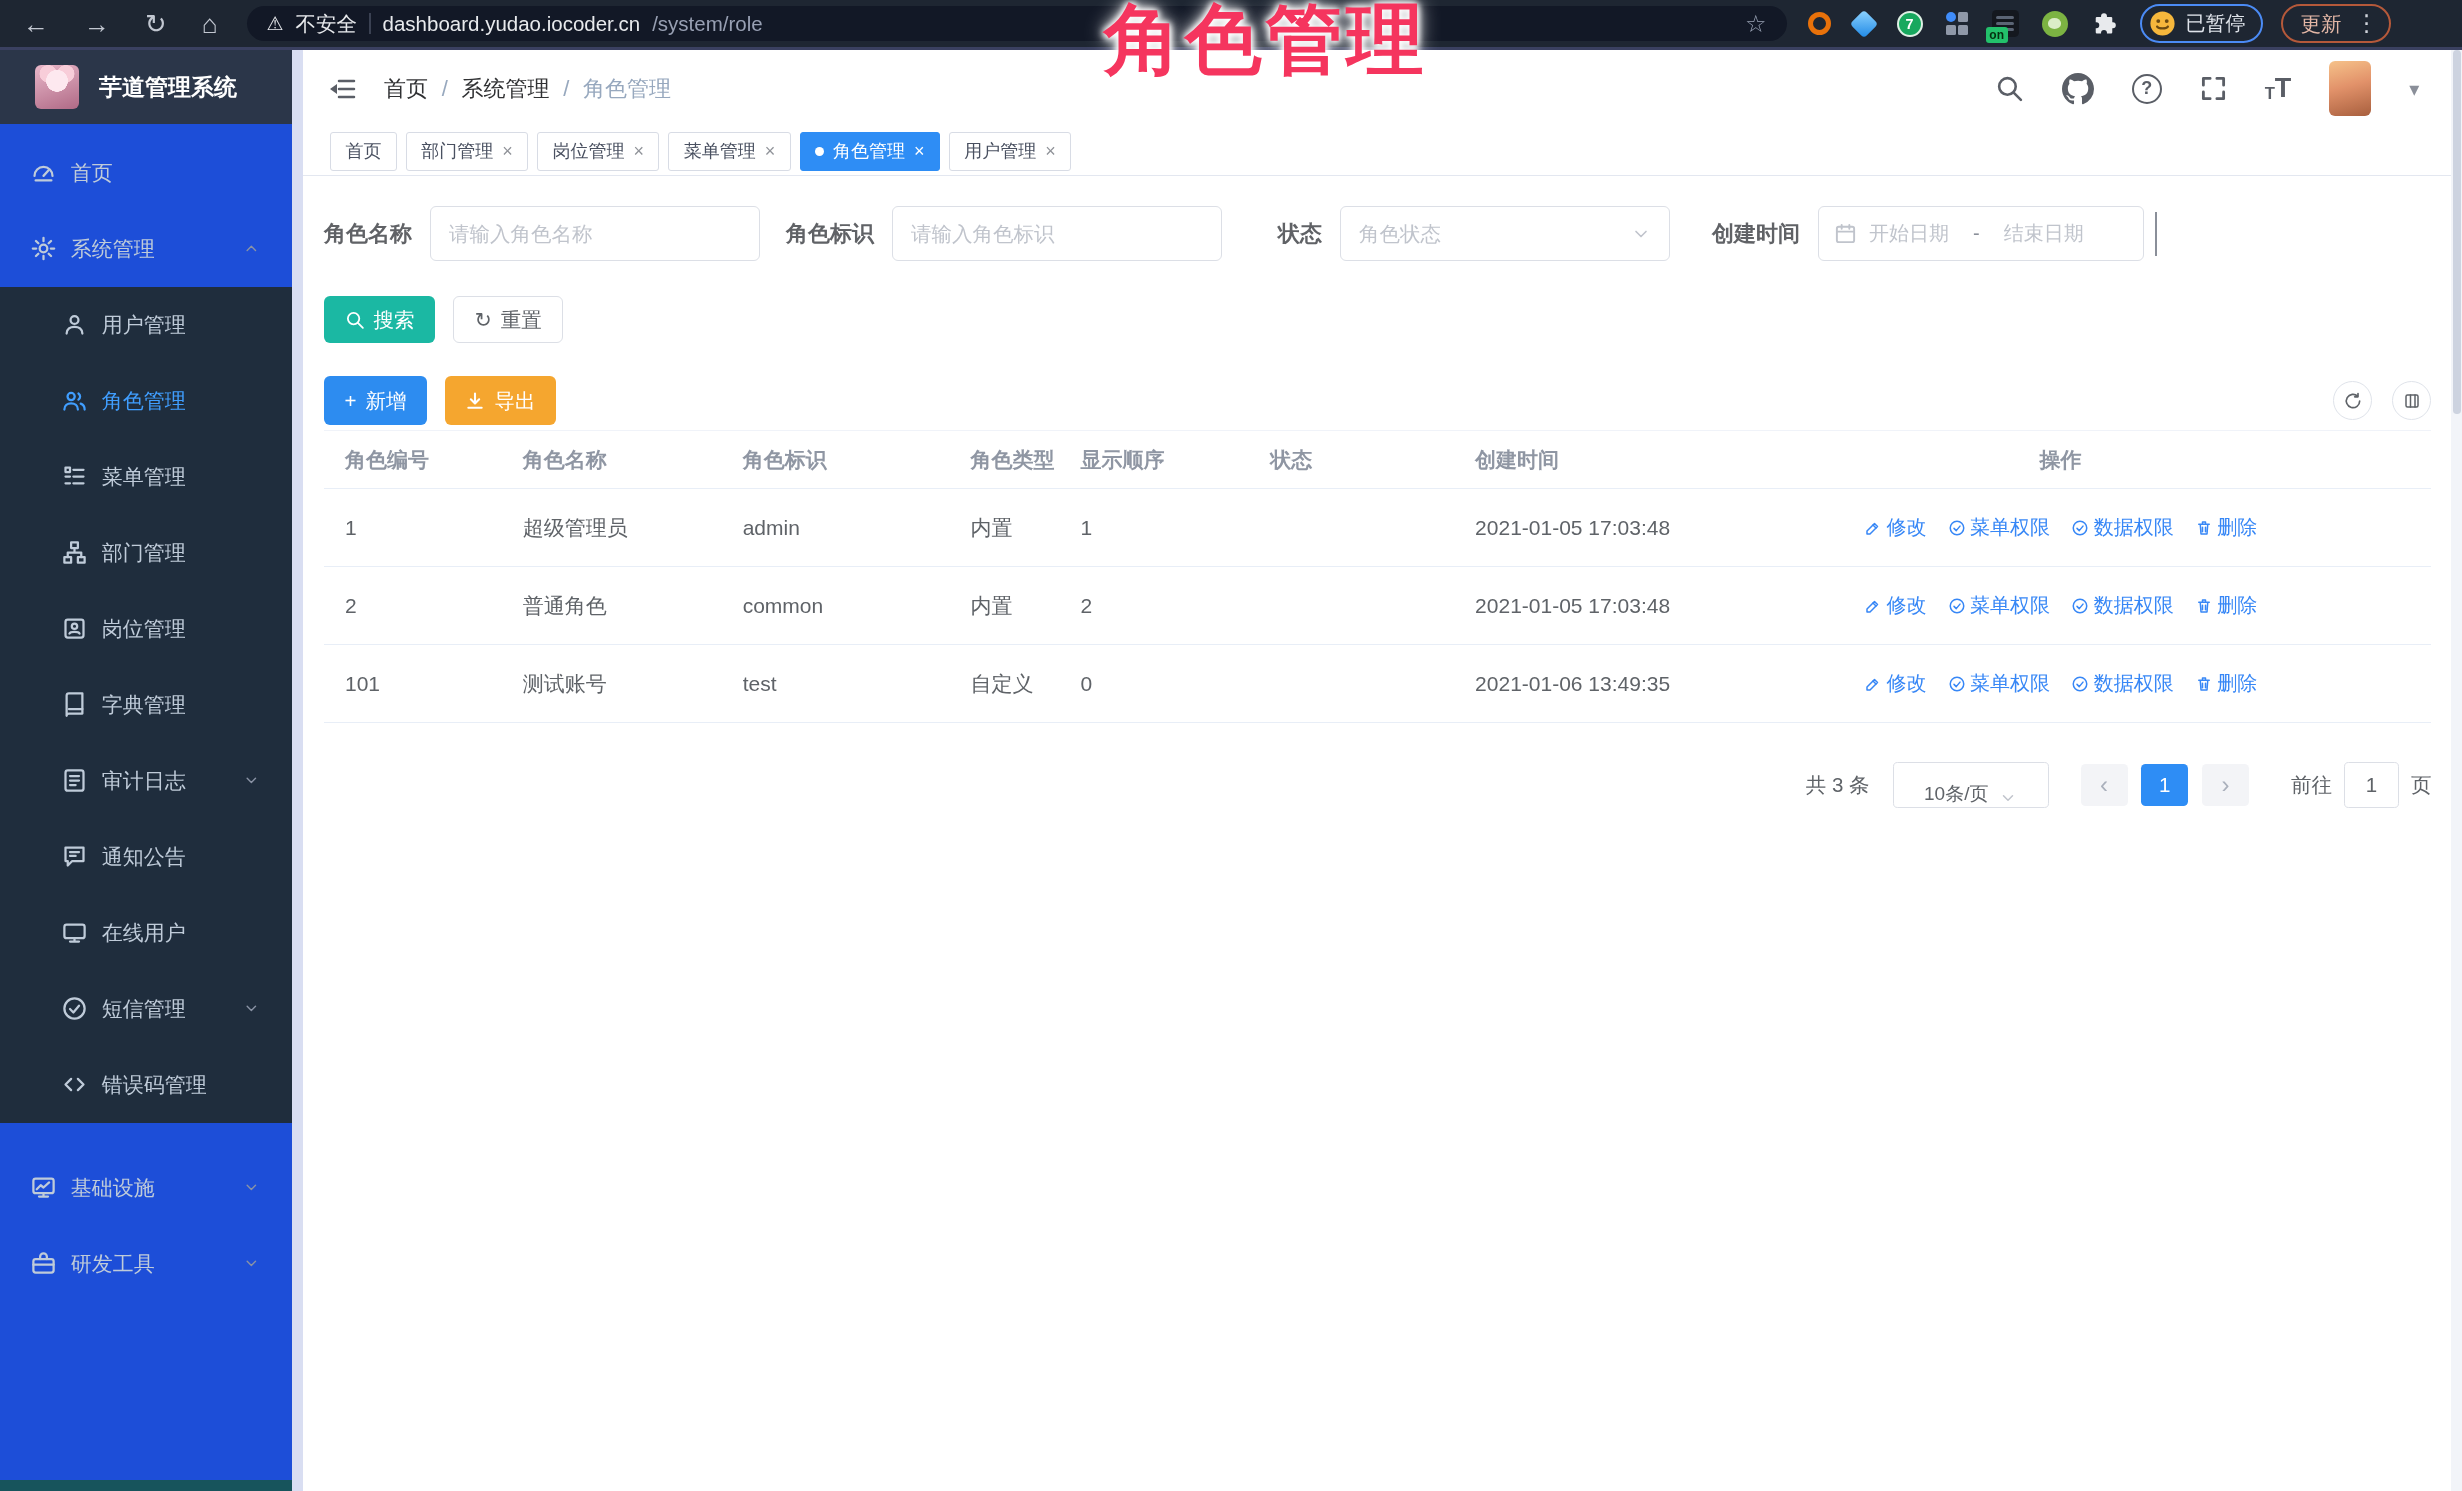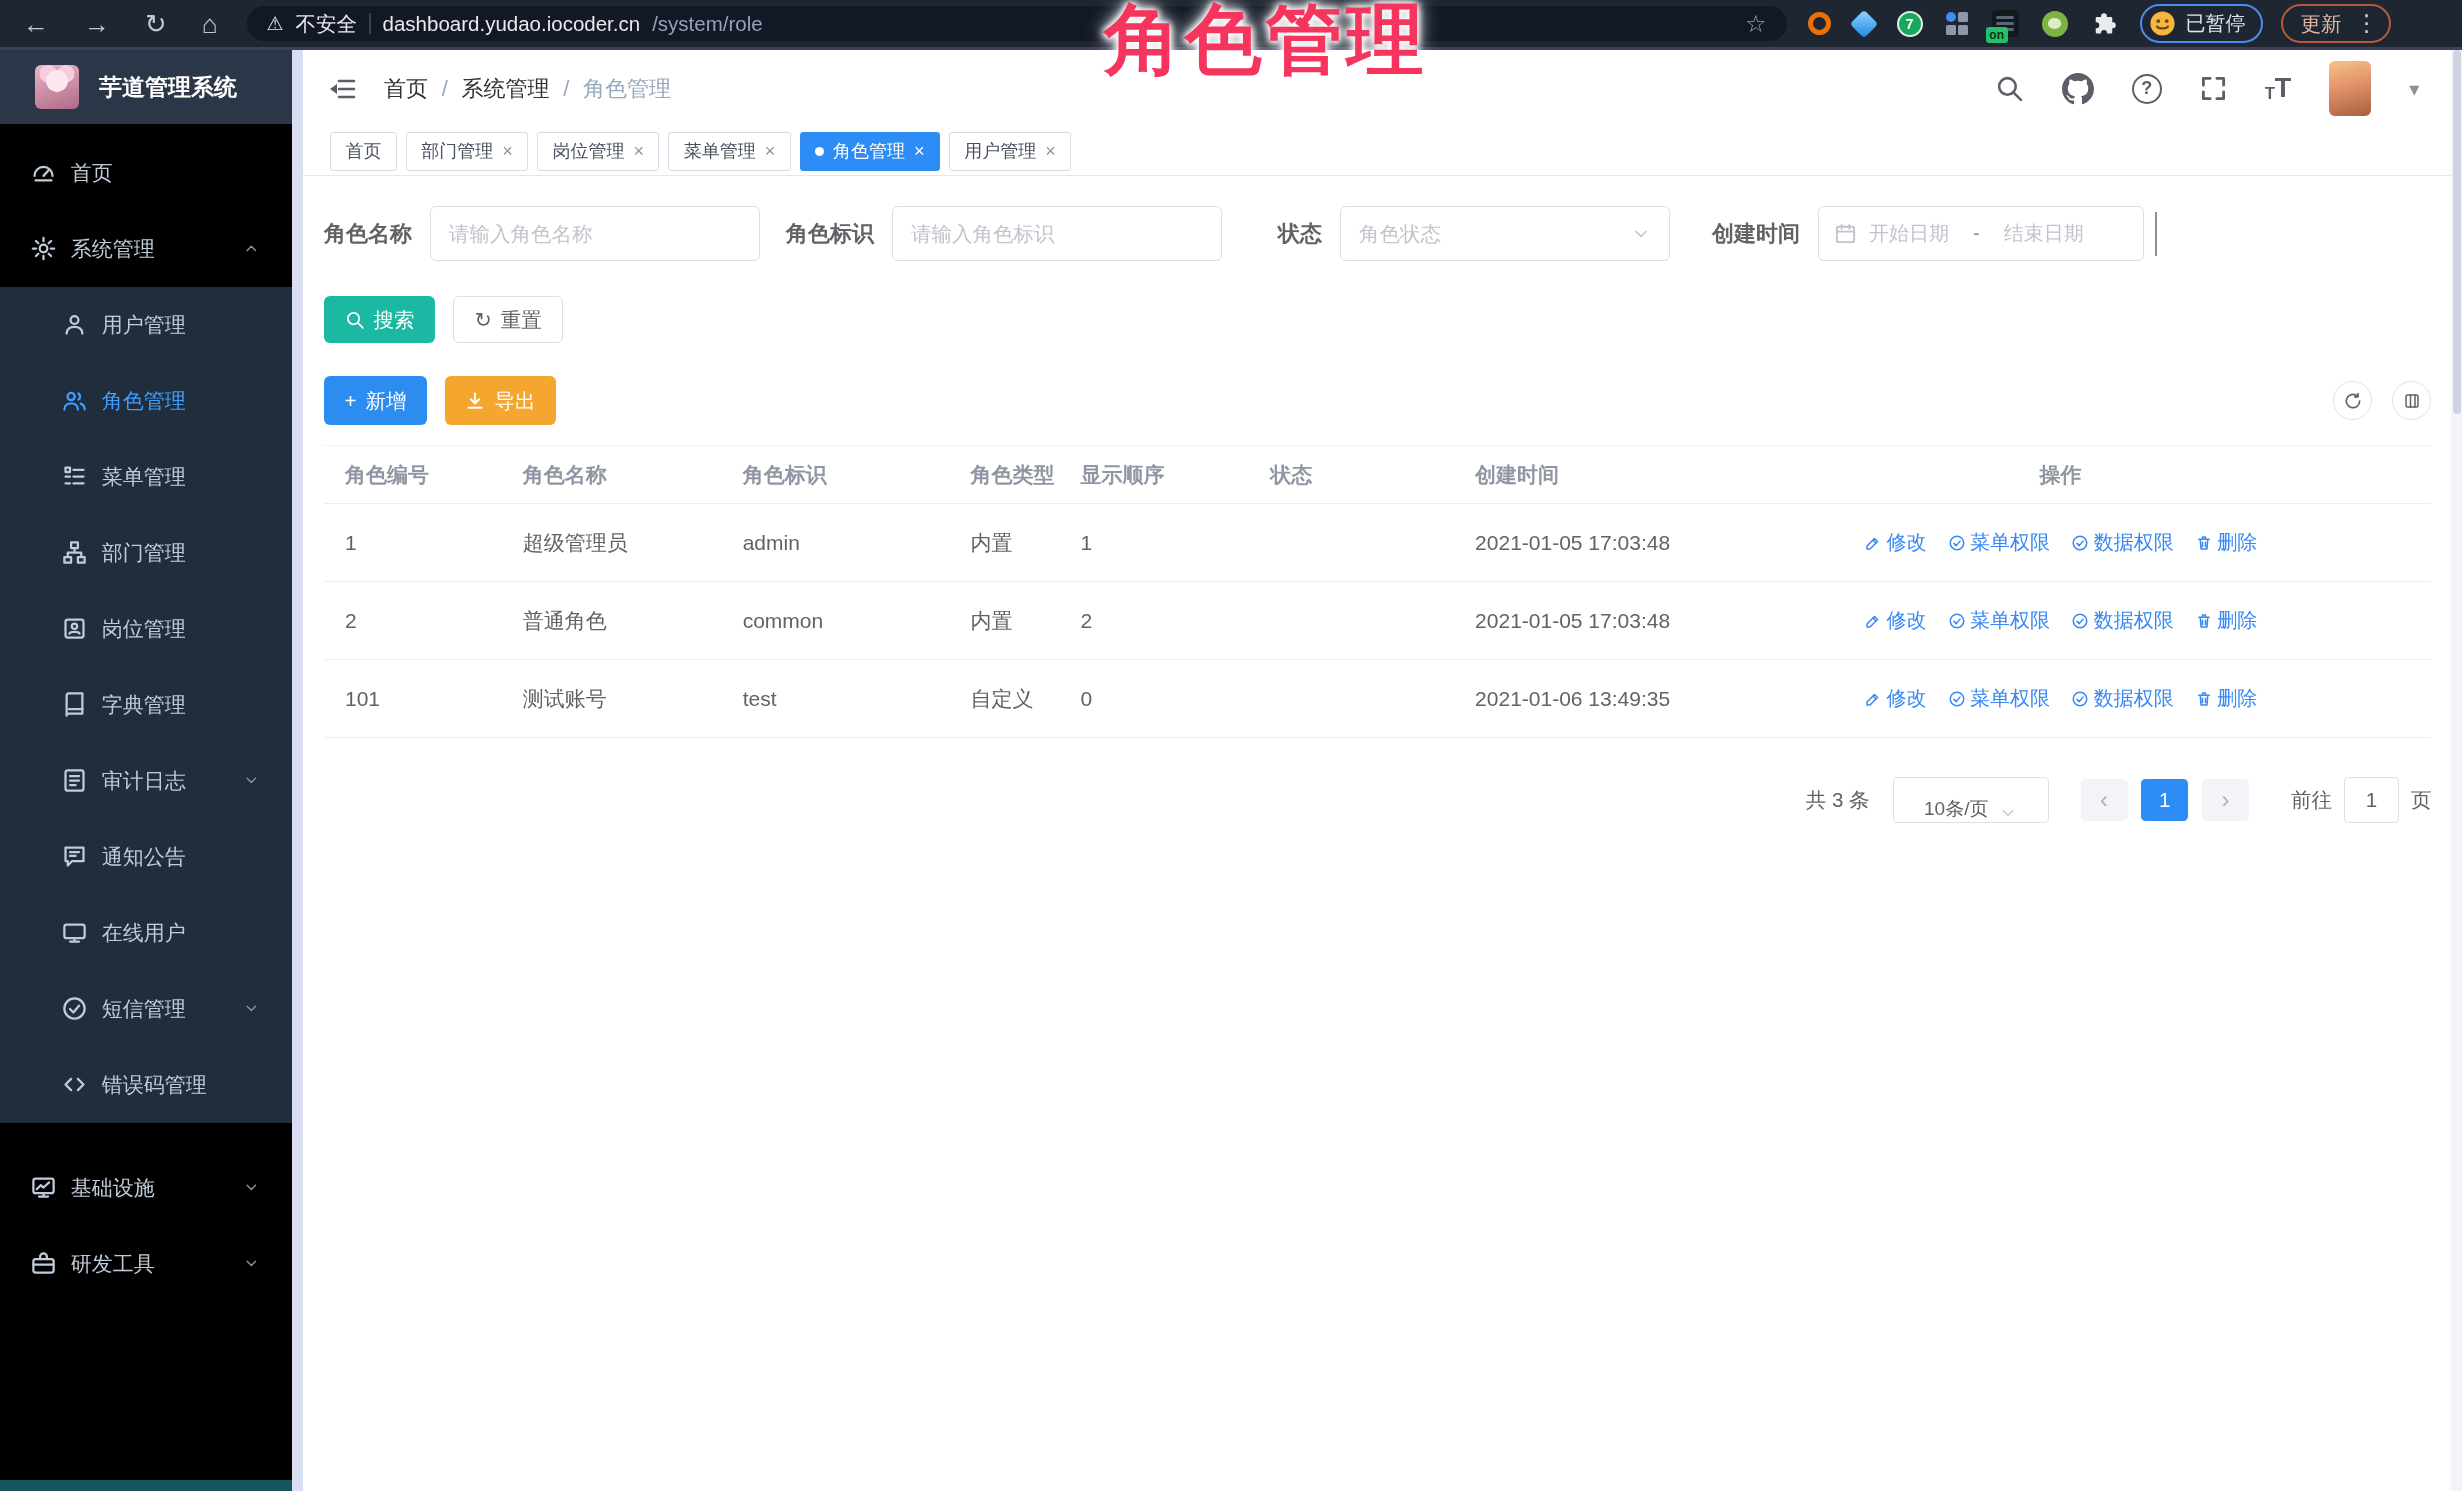--- a/index.html
+++ b/index.html
@@ -53,21 +53,21 @@
   .pill-update .dots { color:#cfd3da; font-size:23px; }
 
   
   .overlay-title {
     position:absolute; left:1104px; top:-10.6px; z-index:99;
     font-size:77px; font-weight:bold; letter-spacing:3.8px; color:#f5355e;
     text-shadow: 0 0 6px #fff, 0 0 12px #fff, 0 0 21px #fff, 0 2.3px 7.6px rgba(255,255,255,.95);
   }
 
   
-  .sidebar { position:absolute; top:50px; left:0; width:292px; bottom:0; background:#000000; color:#bfcbd9; }
+  .sidebar { position:absolute; top:50px; left:0; width:292px; bottom:0; background:#1d4ed8; color:#bfcbd9; }
   .logo-bar { height:74px; background:#2b3649; display:flex; align-items:center; padding-left:35px; gap:20px; }
   .logo-avatar { width:44px; height:44px; border-radius:6px;
     background:
       radial-gradient(circle at 50% 36%, #fde8ef 0 30%, transparent 31%),
       radial-gradient(circle at 30% 20%, #f8cdd9 0 18%, transparent 19%),
       radial-gradient(circle at 70% 20%, #f8cdd9 0 18%, transparent 19%),
       linear-gradient(160deg,#e8b7c9,#b06a86); }
   .app-title { color:#fff; font-size:23px; font-weight:bold; }
   .menu-item { position:relative; height:76px; display:flex; align-items:center; padding-left:30px; cursor:pointer; font-size:21px; }
   .menu-item .lbl { margin-left:13.7px; }
@@ -131,21 +131,21 @@
     font-size:20.5px; cursor:pointer; border:none; font-family:inherit; }
   .btn-search { background:#1bb8a3; color:#fff; }
   .btn-reset { background:#fff; color:#5f6368; border:1.5px solid #dcdfe6; margin-left:18px; }
   .btn-add { background:#2d8cf0; color:#fff; height:49px; }
   .btn-export { background:#f5a62f; color:#fff; margin-left:18px; height:49px; }
   .tool-circles { margin-left:auto; display:flex; align-items:center; gap:20px; }
   .circle-btn { width:39px; height:39px; border-radius:50%; background:#fff; border:1.5px solid #dfe3ea;
     display:flex; align-items:center; justify-content:center; color:#5f6368; cursor:pointer; }
 
   
-  .rtable { margin-top:20px; border-top:1.5px solid #f0f3f9; }
+  .rtable { margin-top:5px; border-top:1.5px solid #f0f3f9; }
   .thead { display:flex; align-items:center; height:58px; border-bottom:1.5px solid #e8eef7;
     font-size:21px; font-weight:bold; color:#8f96a3; }
   .trow { display:flex; align-items:center; height:78px; border-bottom:1.5px solid #e8eef7;
     font-size:21px; color:#5f6368; }
   .cell { padding-left:21px; }
   .c1{width:178px;} .c2{width:220px;} .c3{width:228px;} .c4{width:110px;}
   .c5{width:190px;} .c6{width:205px;} .c7{width:395px;}
   .c8{width:583px; display:flex; justify-content:center; padding-right:159px; padding-left:0;}
   .switch { position:relative; width:64px; height:30px; border-radius:15px; background:#369df6; cursor:pointer; }
   .switch .knob { position:absolute; top:3px; right:3px; width:24px; height:24px; border-radius:50%; background:#fff; }

